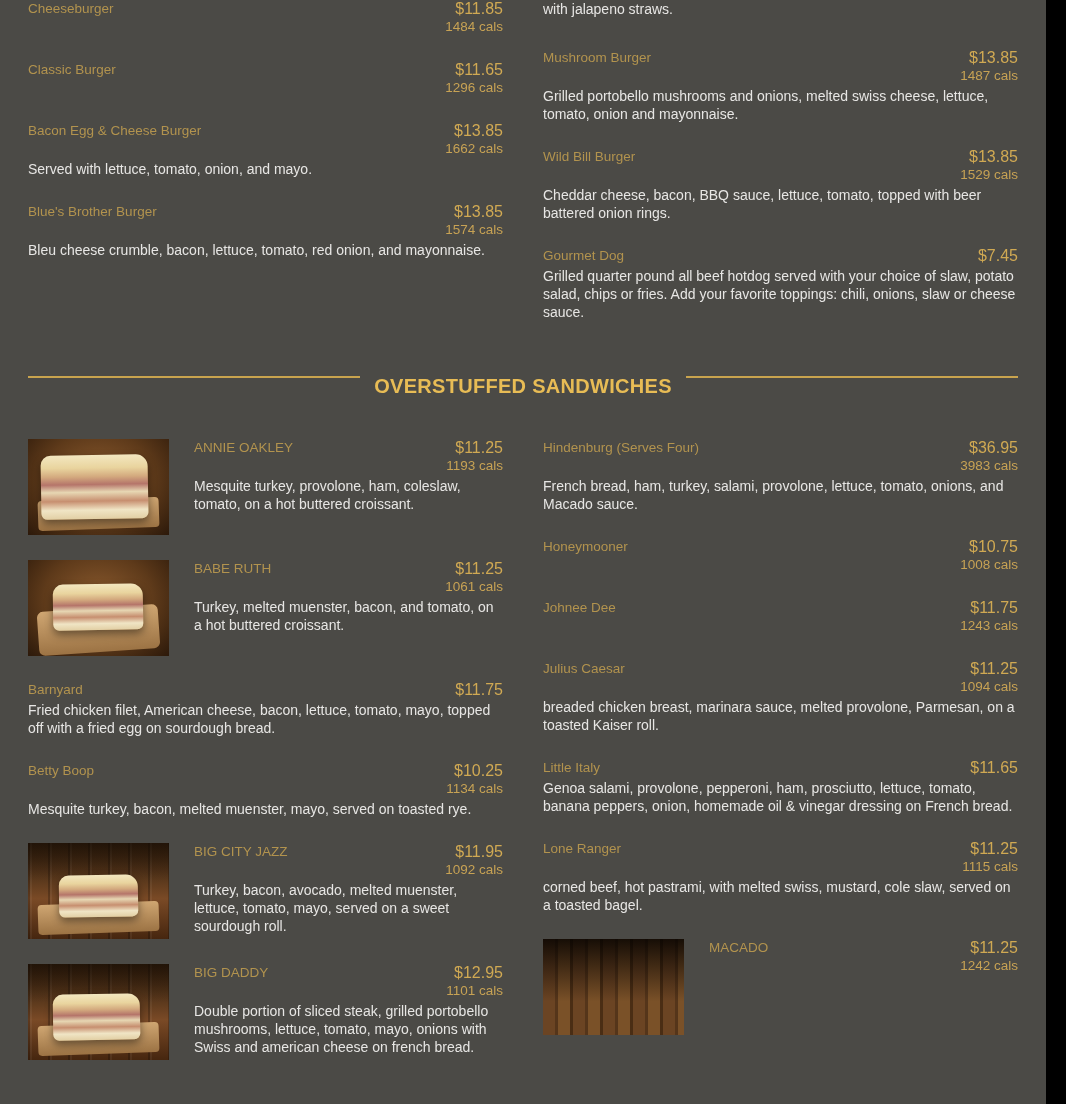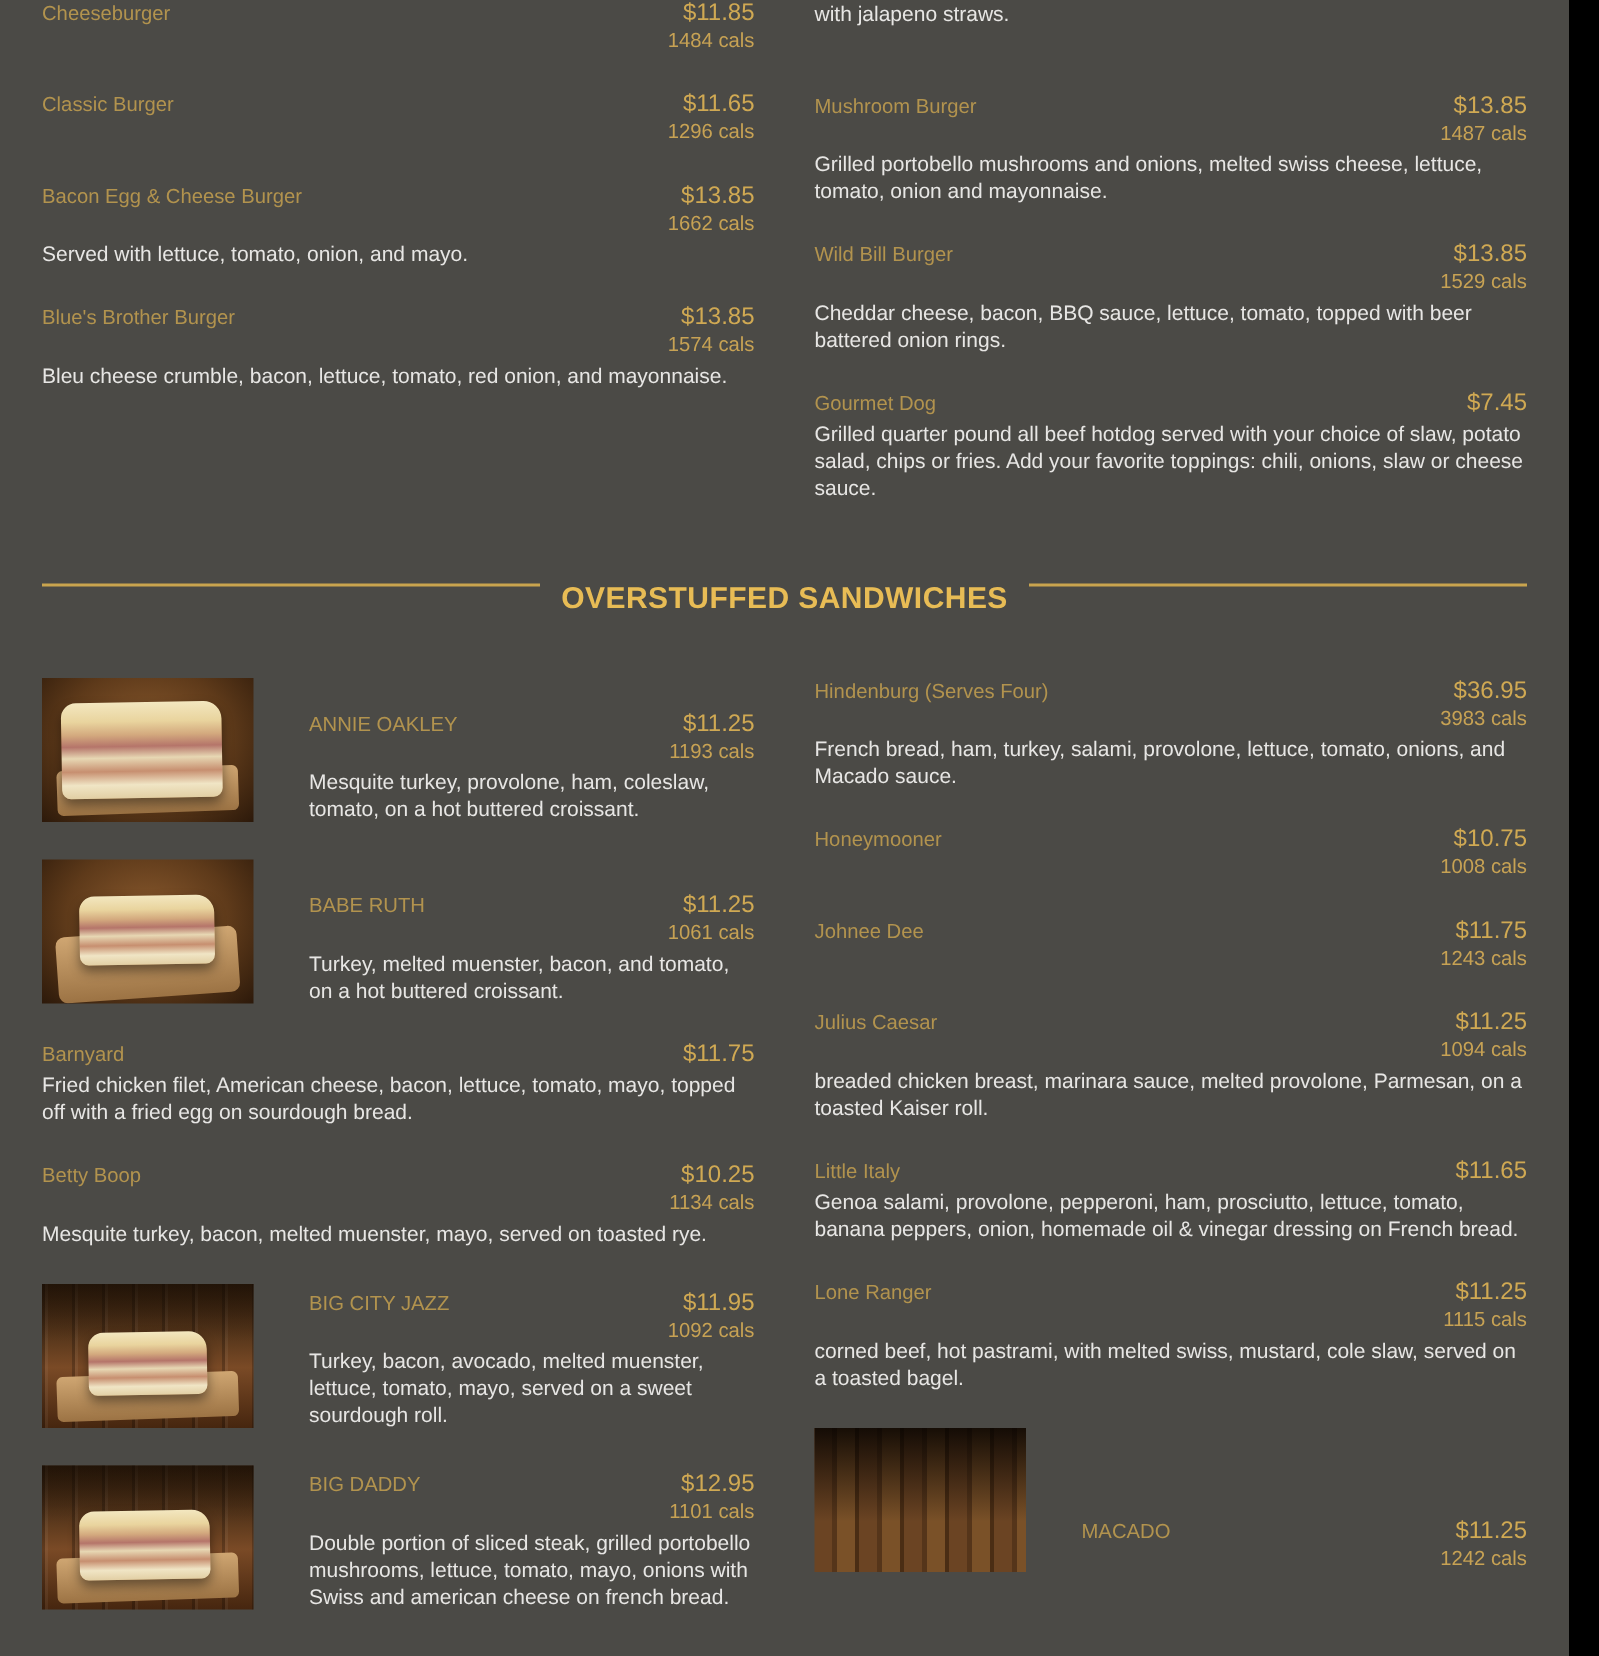--- a/index.html
+++ b/index.html
@@ -12,22 +12,22 @@
     font-family:"Liberation Sans", sans-serif;
   }
   .page{
     width:1046px;height:1104px;overflow:hidden;box-sizing:border-box;
     background:var(--bg);padding:0 28px;
   }
   .menu-grid{display:flex;gap:40px;}
   .col{width:475px;flex:0 0 475px;}
 
   .menu-item{margin-bottom:25px;}
-  .menu-item.continued{margin-bottom:44px;}
-  .menu-item.has-image{display:flex;gap:37px;align-items:flex-end;}
+  .menu-item.continued{margin-bottom:31px;}
+  .menu-item.has-image{display:flex;gap:25px;}
   .item-body{flex:1;min-width:0;}
   .item-header{display:flex;justify-content:space-between;align-items:flex-start;gap:12px;}
   .item-name{color:var(--name);font-size:13.5px;line-height:18px;}
   .item-pricing{text-align:right;flex-shrink:0;}
   .item-price{display:block;color:var(--price);font-size:16px;line-height:18px;}
   .item-cals{display:block;color:var(--cals);font-size:13.5px;line-height:18px;}
   .item-desc{margin-top:2px;color:var(--desc);font-size:14px;line-height:18px;}
   .item-body > .item-desc:first-child{margin-top:0;}
 
   .section-header{display:flex;align-items:flex-start;gap:14px;margin:27px 0 40px 0;}

